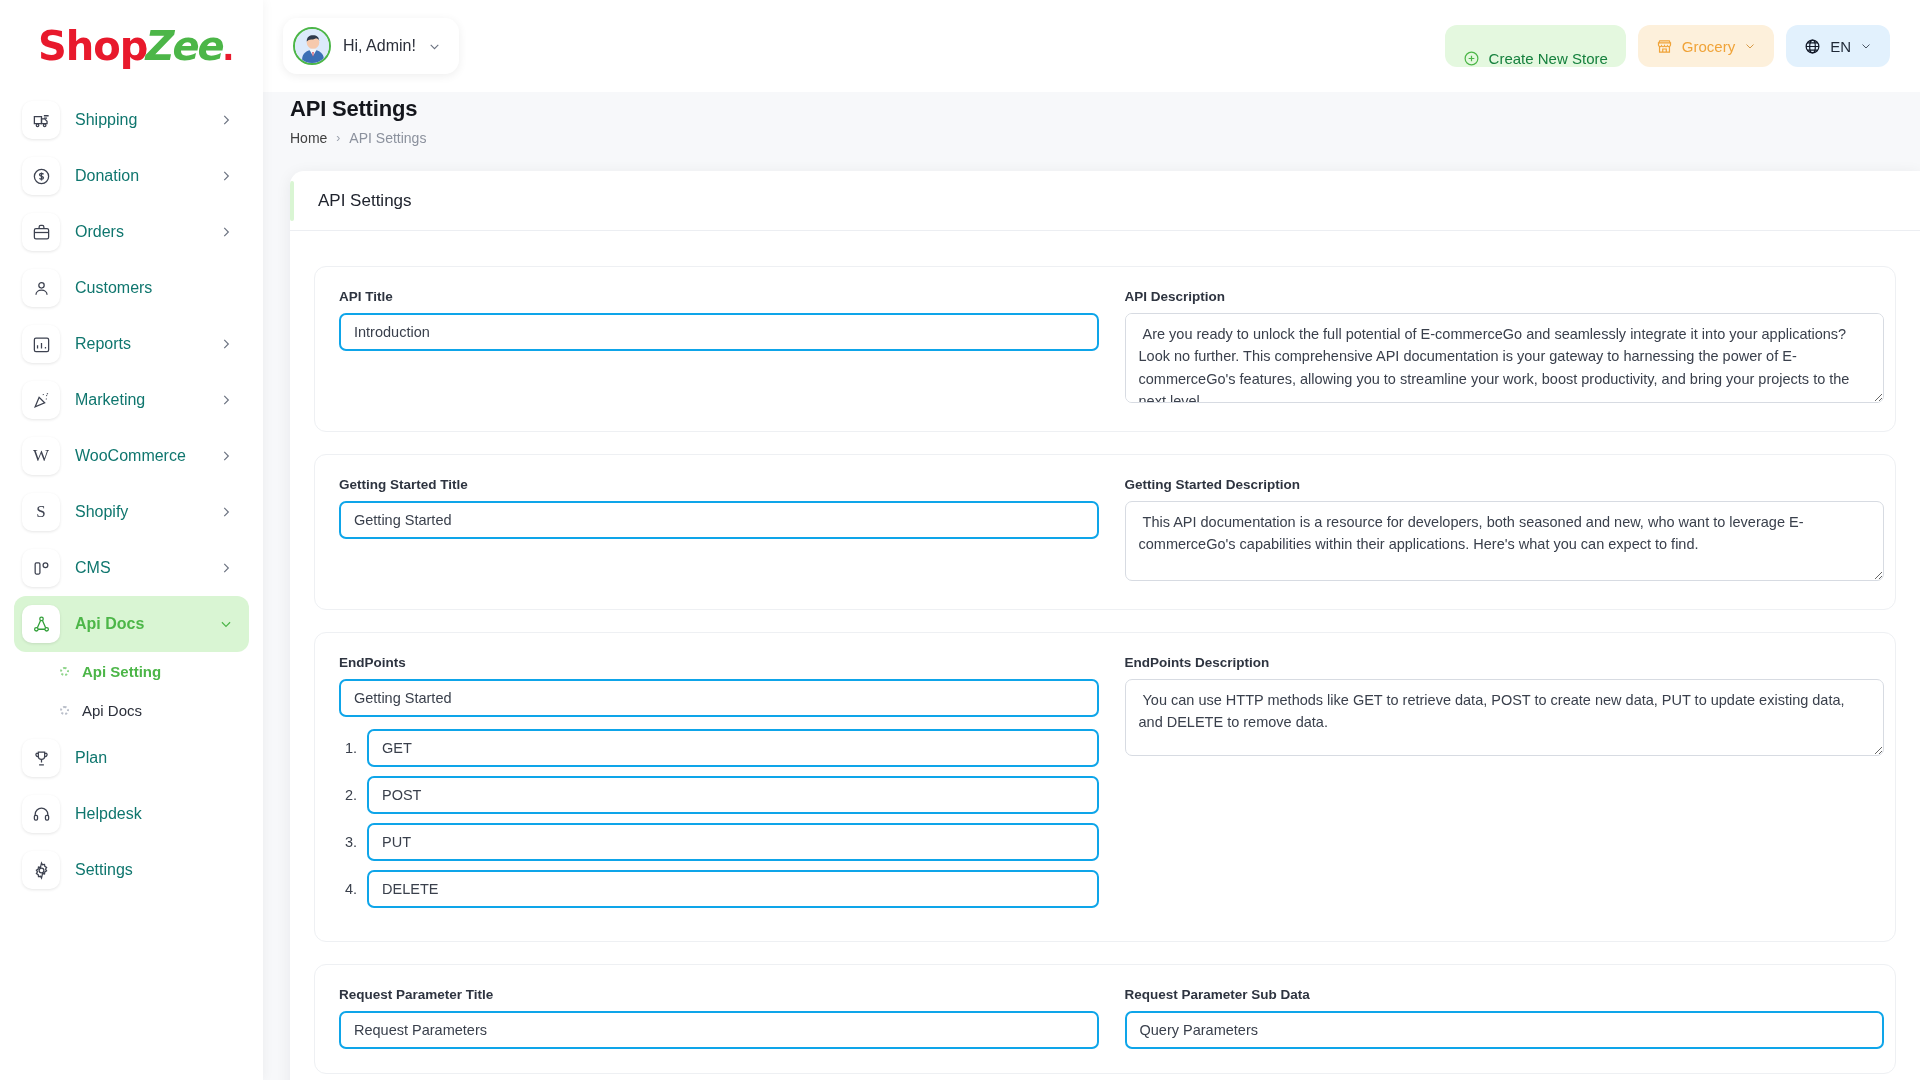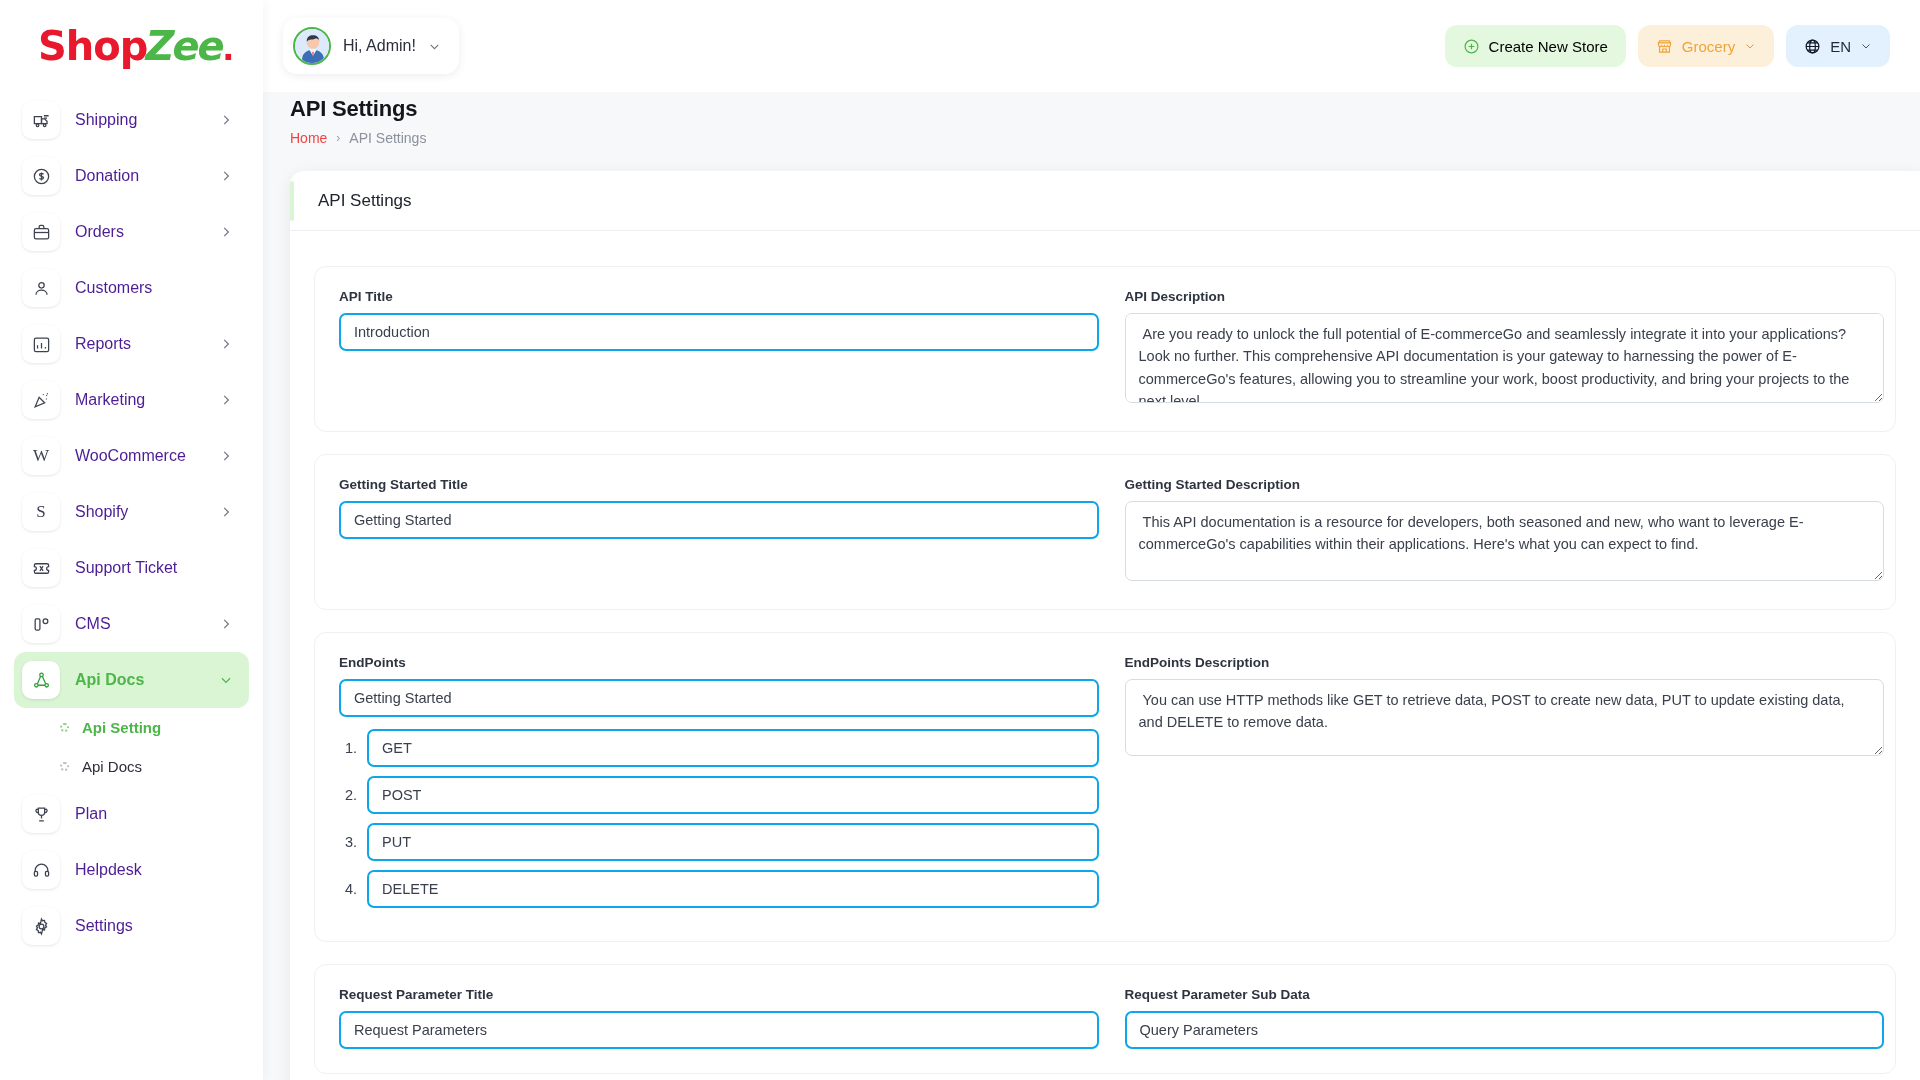--- a/index.html
+++ b/index.html
@@ -37,21 +37,21 @@
   .nav-item.active { background: #d9f5d3; }
   .nav-ico {
     width: 38px; height: 38px; min-width: 38px; border-radius: 10px;
     background: #ffffff; box-shadow: 0 1px 3px rgba(0,0,0,0.10);
     display: flex; align-items: center; justify-content: center;
     margin-right: 15px;
   }
   .nav-ico svg { width: 19px; height: 19px; stroke: #3d4250; fill: none; stroke-width: 1.6; }
   .nav-item.active .nav-ico svg { stroke: #2f9e36; }
   .nav-ico .letter { font-size: 17px; color: #3d4250; font-family: "Liberation Serif", serif; }
-  .nav-label { font-size: 16px; color: #4c1d95; flex: 1; }
+  .nav-label { font-size: 16px; color: #0f766e; flex: 1; }
   .nav-item.active .nav-label { color: #4cb648; font-weight: bold; }
   .chev { width: 14px; height: 14px; stroke: #6b7280; fill: none; stroke-width: 2; }
   .nav-item.active .chev { stroke: #4cb648; }
 
   .subnav { padding: 0 14px; }
   .sub-item {
     display: flex; align-items: center; height: 39px;
     padding-left: 46px; cursor: pointer;
   }
   .sub-dot {
@@ -82,36 +82,36 @@
   }
   .profile-name { font-size: 16px; color: #2b2f3a; }
   .caret { width: 13px; height: 13px; stroke: #6b7280; fill: none; stroke-width: 2; }
 
   .topbar-right { margin-left: auto; display: flex; align-items: center; gap: 12px; }
   .pill {
     display: flex; align-items: center; gap: 9px;
     height: 42px; border-radius: 12px; padding: 0 18px;
     font-size: 15px; cursor: pointer; white-space: nowrap;
   }
-  .pill.green { background: #e4f8df; color: #000000; }
+  .pill.green { background: #e4f8df; color: #15803d; align-items: flex-end; }
   .pill.orange { background: #fdf0db; color: #f0a338; }
   .pill.blue { background: #e2f1fd; color: #1f2937; }
   .pill svg { width: 17px; height: 17px; fill: none; stroke-width: 1.7; }
   .pill.green svg { stroke: #4cb648; }
   .pill.orange svg { stroke: #f0a338; }
   .pill.blue svg { stroke: #111827; }
   .pill .pcaret { width: 12px; height: 12px; stroke-width: 2; }
   .pill.orange .pcaret { stroke: #d89a44; }
   .pill.blue .pcaret { stroke: #4b5563; }
 
   
   .page-head { padding: 4px 0 0 27px; background: #f7f8fa; }
   .page-title { font-size: 22px; font-weight: bold; color: #14161c; letter-spacing: -0.2px; }
   .crumbs { display: flex; align-items: center; gap: 9px; margin-top: 8px; font-size: 14px; }
-  .crumbs .home { color: #ef4444; cursor: pointer; }
+  .crumbs .home { color: #404040; cursor: pointer; }
   .crumbs .sep { color: #9aa0ab; font-size: 12px; }
   .crumbs .cur { color: #8b919d; }
 
   
   .main-card {
     margin: 25px 0 0 27px; background: #ffffff;
     border-radius: 14px 0 0 14px;
     box-shadow: 0 3px 16px rgba(16,24,40,0.07);
     min-height: 900px; position: relative; overflow: hidden;
   }
@@ -269,29 +269,20 @@
       <div class="nav-item">
         <span class="nav-ico">
             <span class="letter">S</span>
           </span>
         <span class="nav-label">Shopify</span>
         <svg class="chev" viewBox="0 0 24 24">
             <polyline points="9 5 16 12 9 19"></polyline>
           </svg>
       </div>
 
-      <div class="nav-item">
-        <span class="nav-ico">
-          <svg viewBox="0 0 24 24">
-              <path d="M3 8a2 2 0 0 1 2-2h14a2 2 0 0 1 2 2v1.5a2.5 2.5 0 0 0 0 5V16a2 2 0 0 1-2 2H5a2 2 0 0 1-2-2v-1.5a2.5 2.5 0 0 0 0-5z"></path>
-              <path d="M10 9l4 6M14 9l-4 6"></path>
-            </svg>
-        </span>
-        <span class="nav-label">Support Ticket</span>
-      </div>
 
 
       <div class="nav-item">
         <span class="nav-ico">
           <svg viewBox="0 0 24 24">
               <rect x="4" y="5" width="6" height="14" rx="1.5"></rect>
               <rect x="14" y="5" width="6" height="6" rx="3"></rect>
             </svg>
         </span>
         <span class="nav-label">CMS</span>

